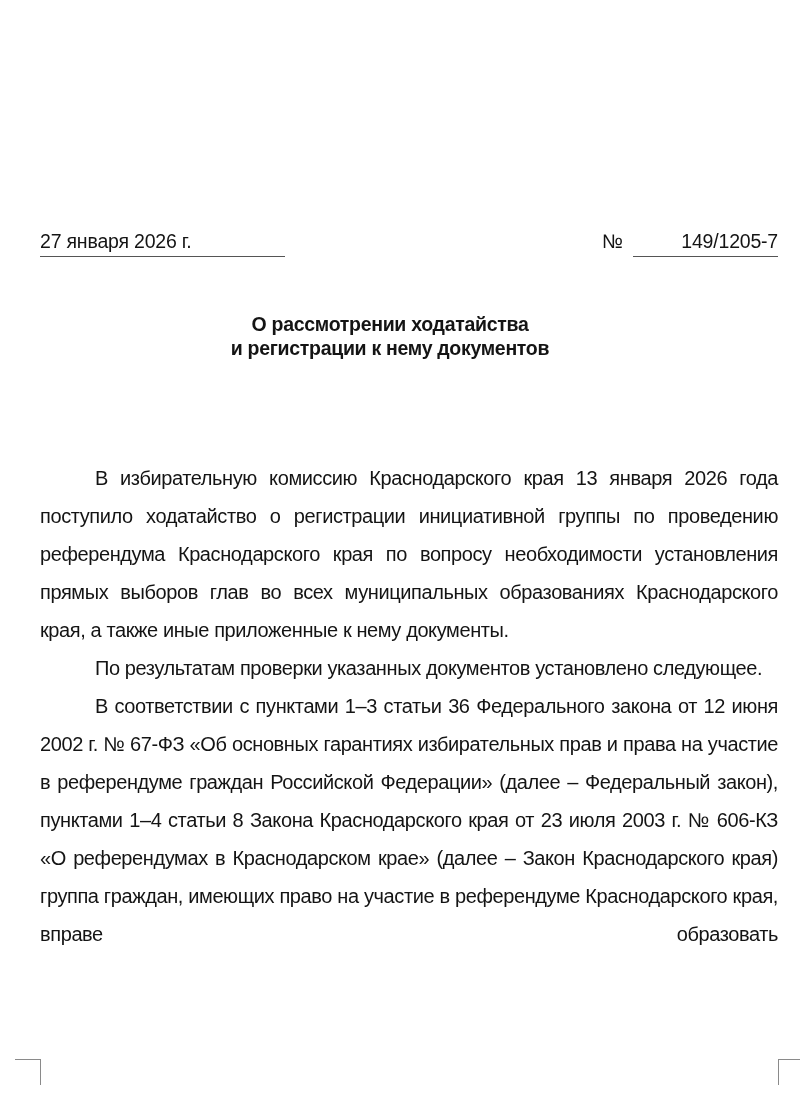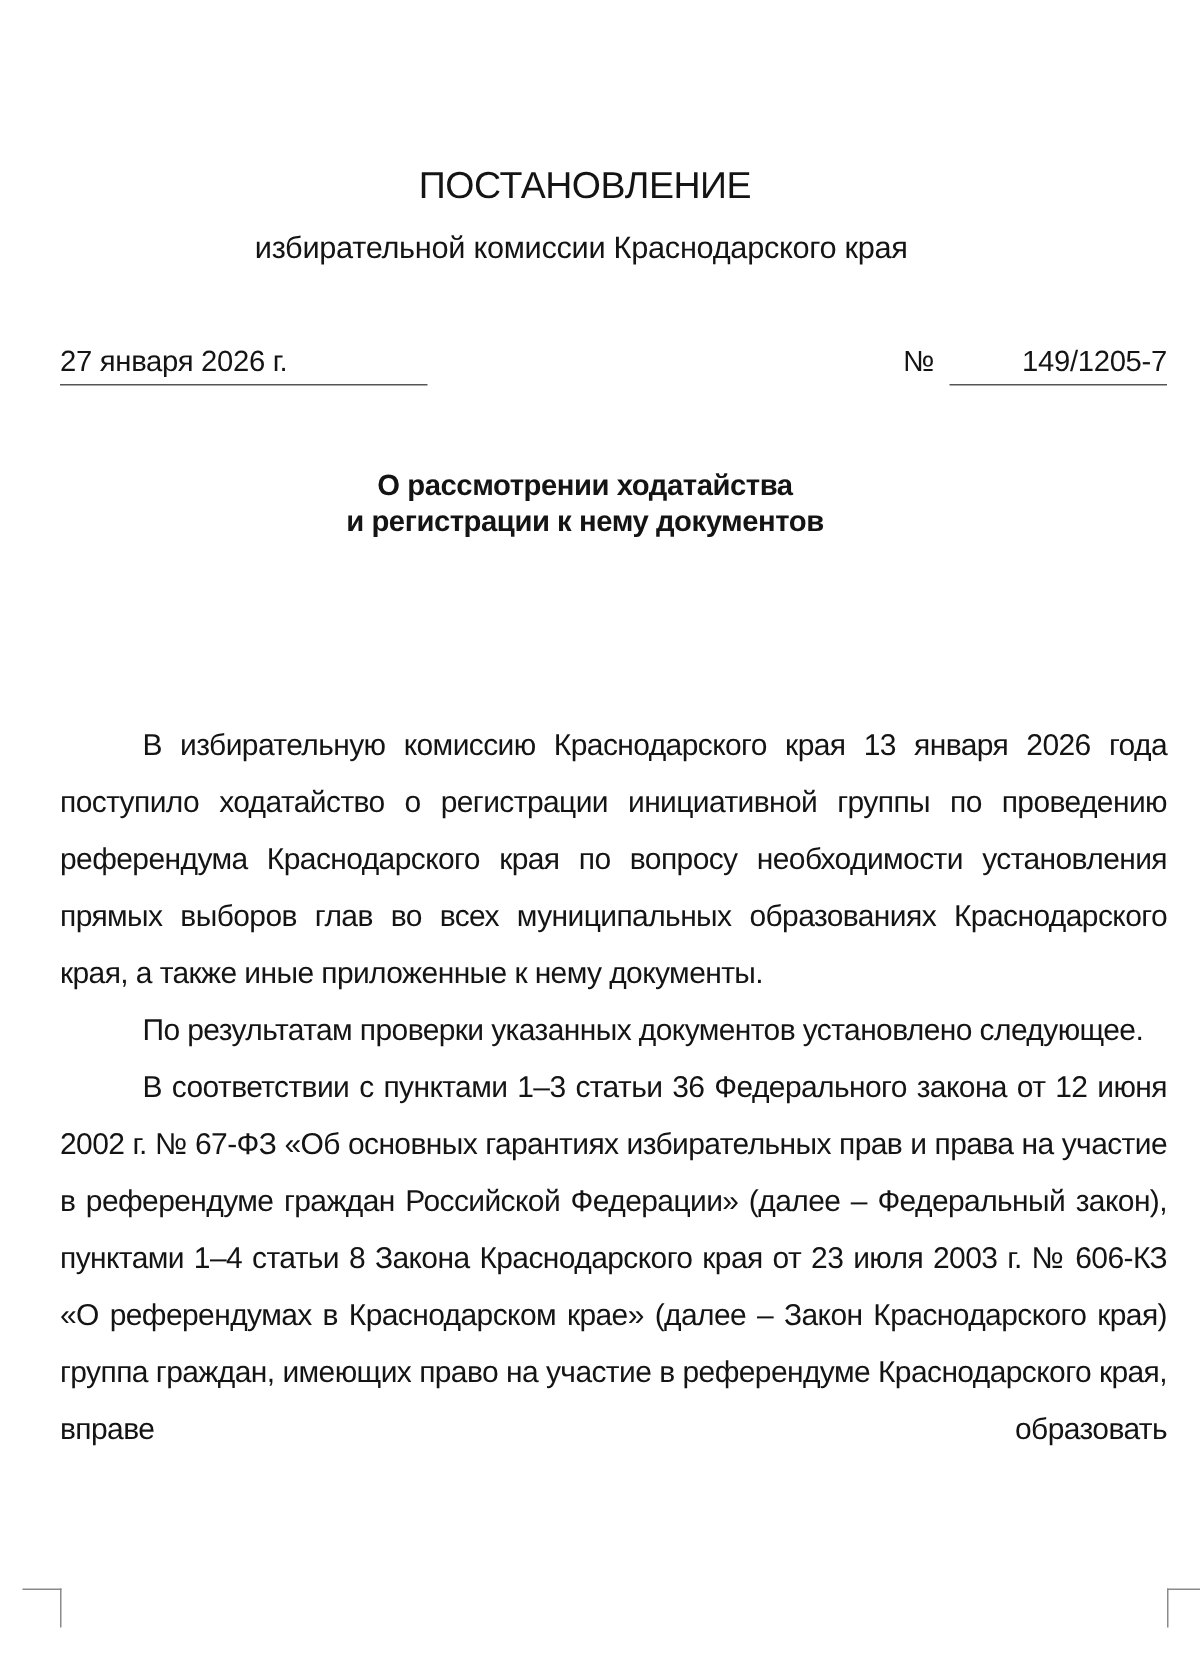--- a/index.html
+++ b/index.html
@@ -33,21 +33,21 @@
       letter-spacing: -0.2px;
     }
     .heading {
       position: absolute; top: 312px; left: 0; width: 780px;
       text-align: center; font-size: 19.5px; font-weight: bold;
       line-height: 24px; letter-spacing: -0.3px;
     }
     .heading div { white-space: nowrap; }
     .body-text {
       position: absolute; top: 459px; left: 40px; width: 738px;
-      font-size: 20px; line-height: 38px; letter-spacing: -0.4px; margin-top: 19px;
+      font-size: 20px; line-height: 38px; letter-spacing: -0.4px;
     }
     .body-text p {
       margin: 0; text-indent: 55px; text-align: justify;
     }
     .body-text p.last-cut {
       text-align-last: justify;
     }
     .corner {
       position: absolute; border-color: #8a8a8a; border-style: solid; border-width: 0;
     }
@@ -58,22 +58,20 @@
     .corner-right {
       left: 778px; top: 1059px; width: 22px; height: 25px;
       border-top-width: 1px; border-left-width: 1px;
     }
   </style>
 </head>
 <body>
 
 <div class="page">
 
-  <div class="title">ПОСТАНОВЛЕНИЕ</div>
-  <div class="subtitle">избирательной комиссии Краснодарского края</div>
 
   <div class="date-field">27 января 2026 г.</div>
   <div class="num-sign">№</div>
   <div class="num-field">149/1205-7</div>
 
   <div class="heading">
     <div>О рассмотрении ходатайства</div>
     <div>и регистрации к нему документов</div>
   </div>
 

